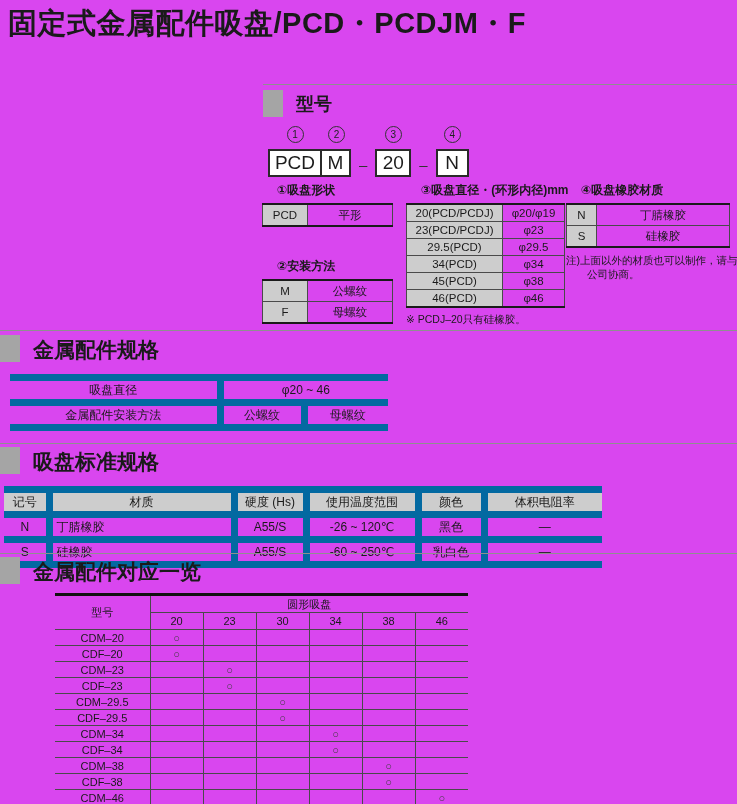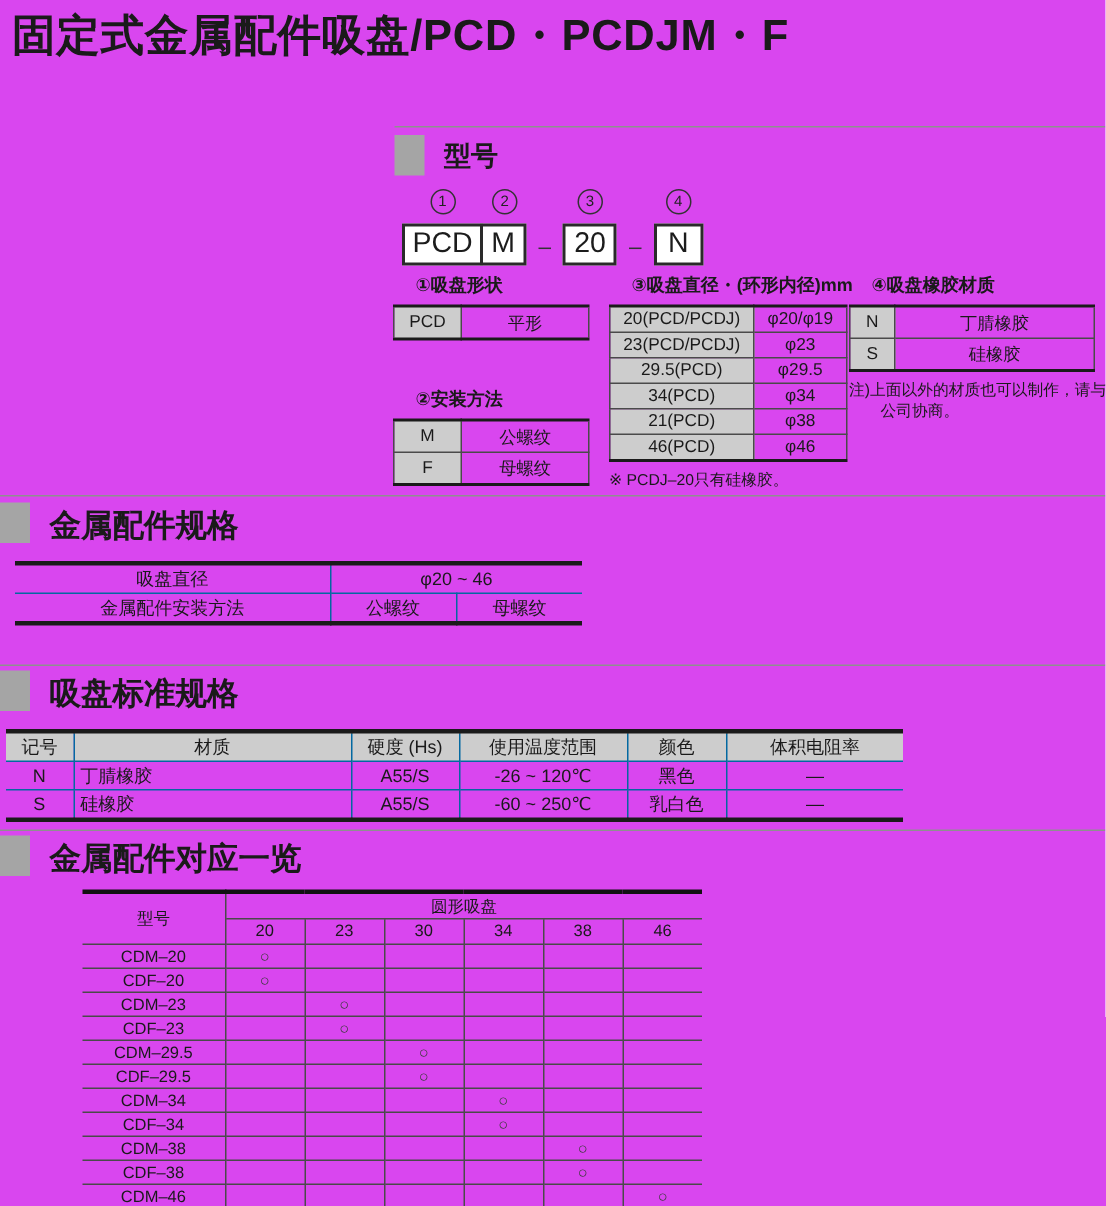--- a/index.html
+++ b/index.html
@@ -31,21 +31,21 @@
   table { border-collapse:collapse; }
   .minitable { border-top:2px solid #1a1a1a; border-bottom:2px solid #1a1a1a; }
   .minitable td { border:1px solid #4a4a4a; text-align:center; font-size:11.5px; padding:0 2px; height:20px; }
   .minitable td.k { background:#cdcdcd; }
   .minitable.tight td { height:16px; }
   .mini-note { font-size:10.5px; margin-top:5px; white-space:nowrap; }
   .mini-note.wrap { white-space:normal; width:168px; padding-left:2em; text-indent:-2em; line-height:1.35; }
 
   
   .spec { border-top:3px solid #1a1a1a; border-bottom:3px solid #1a1a1a; }
-  .spec td, .spec th { border:1px solid #0369a1; font-size:12px; font-weight:normal; text-align:center; height:18px; padding:0 4px; }
+  .spec td, .spec th { border:7px solid #0369a1; font-size:12px; font-weight:normal; text-align:center; height:18px; padding:0 4px; }
   .spec th { background:#cdcdcd; }
   .spec td:first-child, .spec th:first-child { border-left:none; }
   .spec td:last-child, .spec th:last-child { border-right:none; }
   .spec td.left { text-align:left; }
 
   
   .corr { border-top:3px solid #111; border-bottom:3px solid #111; }
   .corr td, .corr th { border:1px solid #4a4a4a; font-size:11px; font-weight:normal; text-align:center; padding:0; height:15px; }
   .corr th { height:16px; }
   .corr td:first-child, .corr th:first-child { border-left:none; }
@@ -139,21 +139,21 @@
           </tr>
           <tr>
             <td class="k">29.5(PCD)</td>
             <td class="v">φ29.5</td>
           </tr>
           <tr>
             <td class="k">34(PCD)</td>
             <td class="v">φ34</td>
           </tr>
           <tr>
-            <td class="k">21(PCD)</td>
+            <td class="k">45(PCD)</td>
             <td class="v">φ38</td>
           </tr>
           <tr>
             <td class="k">46(PCD)</td>
             <td class="v">φ46</td>
           </tr>
         </tbody>
     </table>
     <div class="mini-note">※ PCDJ–20只有硅橡胶。</div>
   </div>

